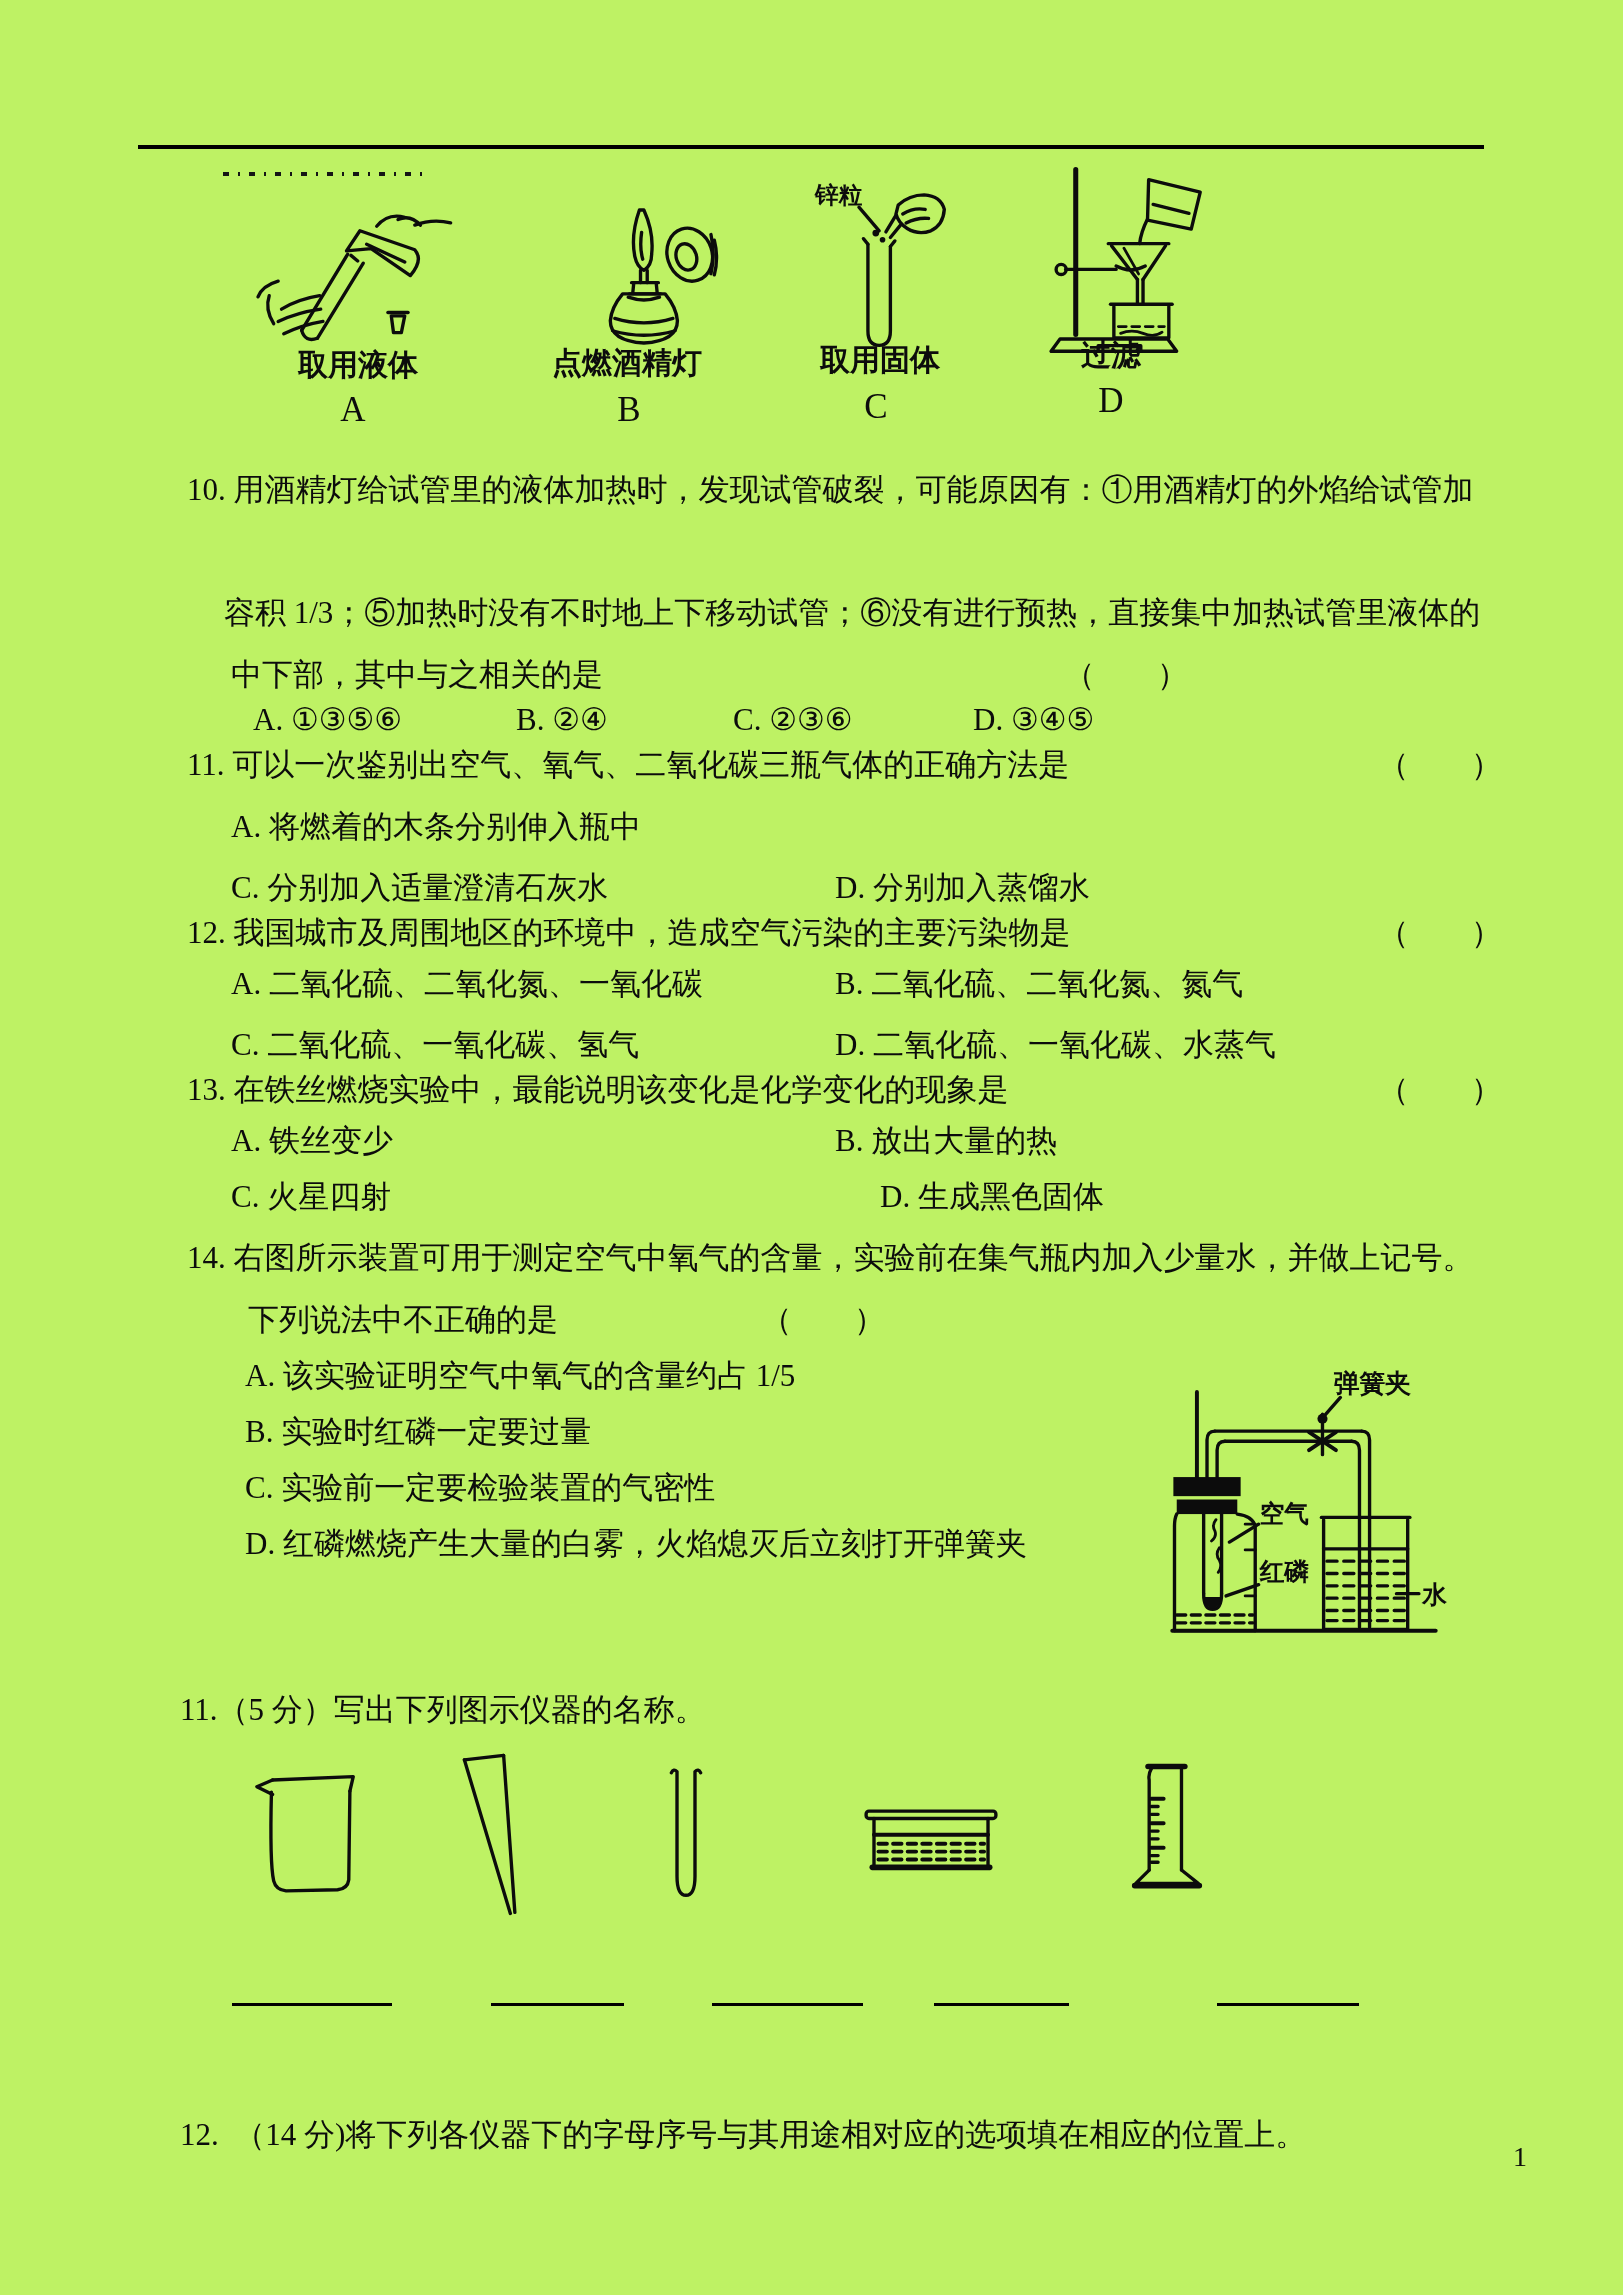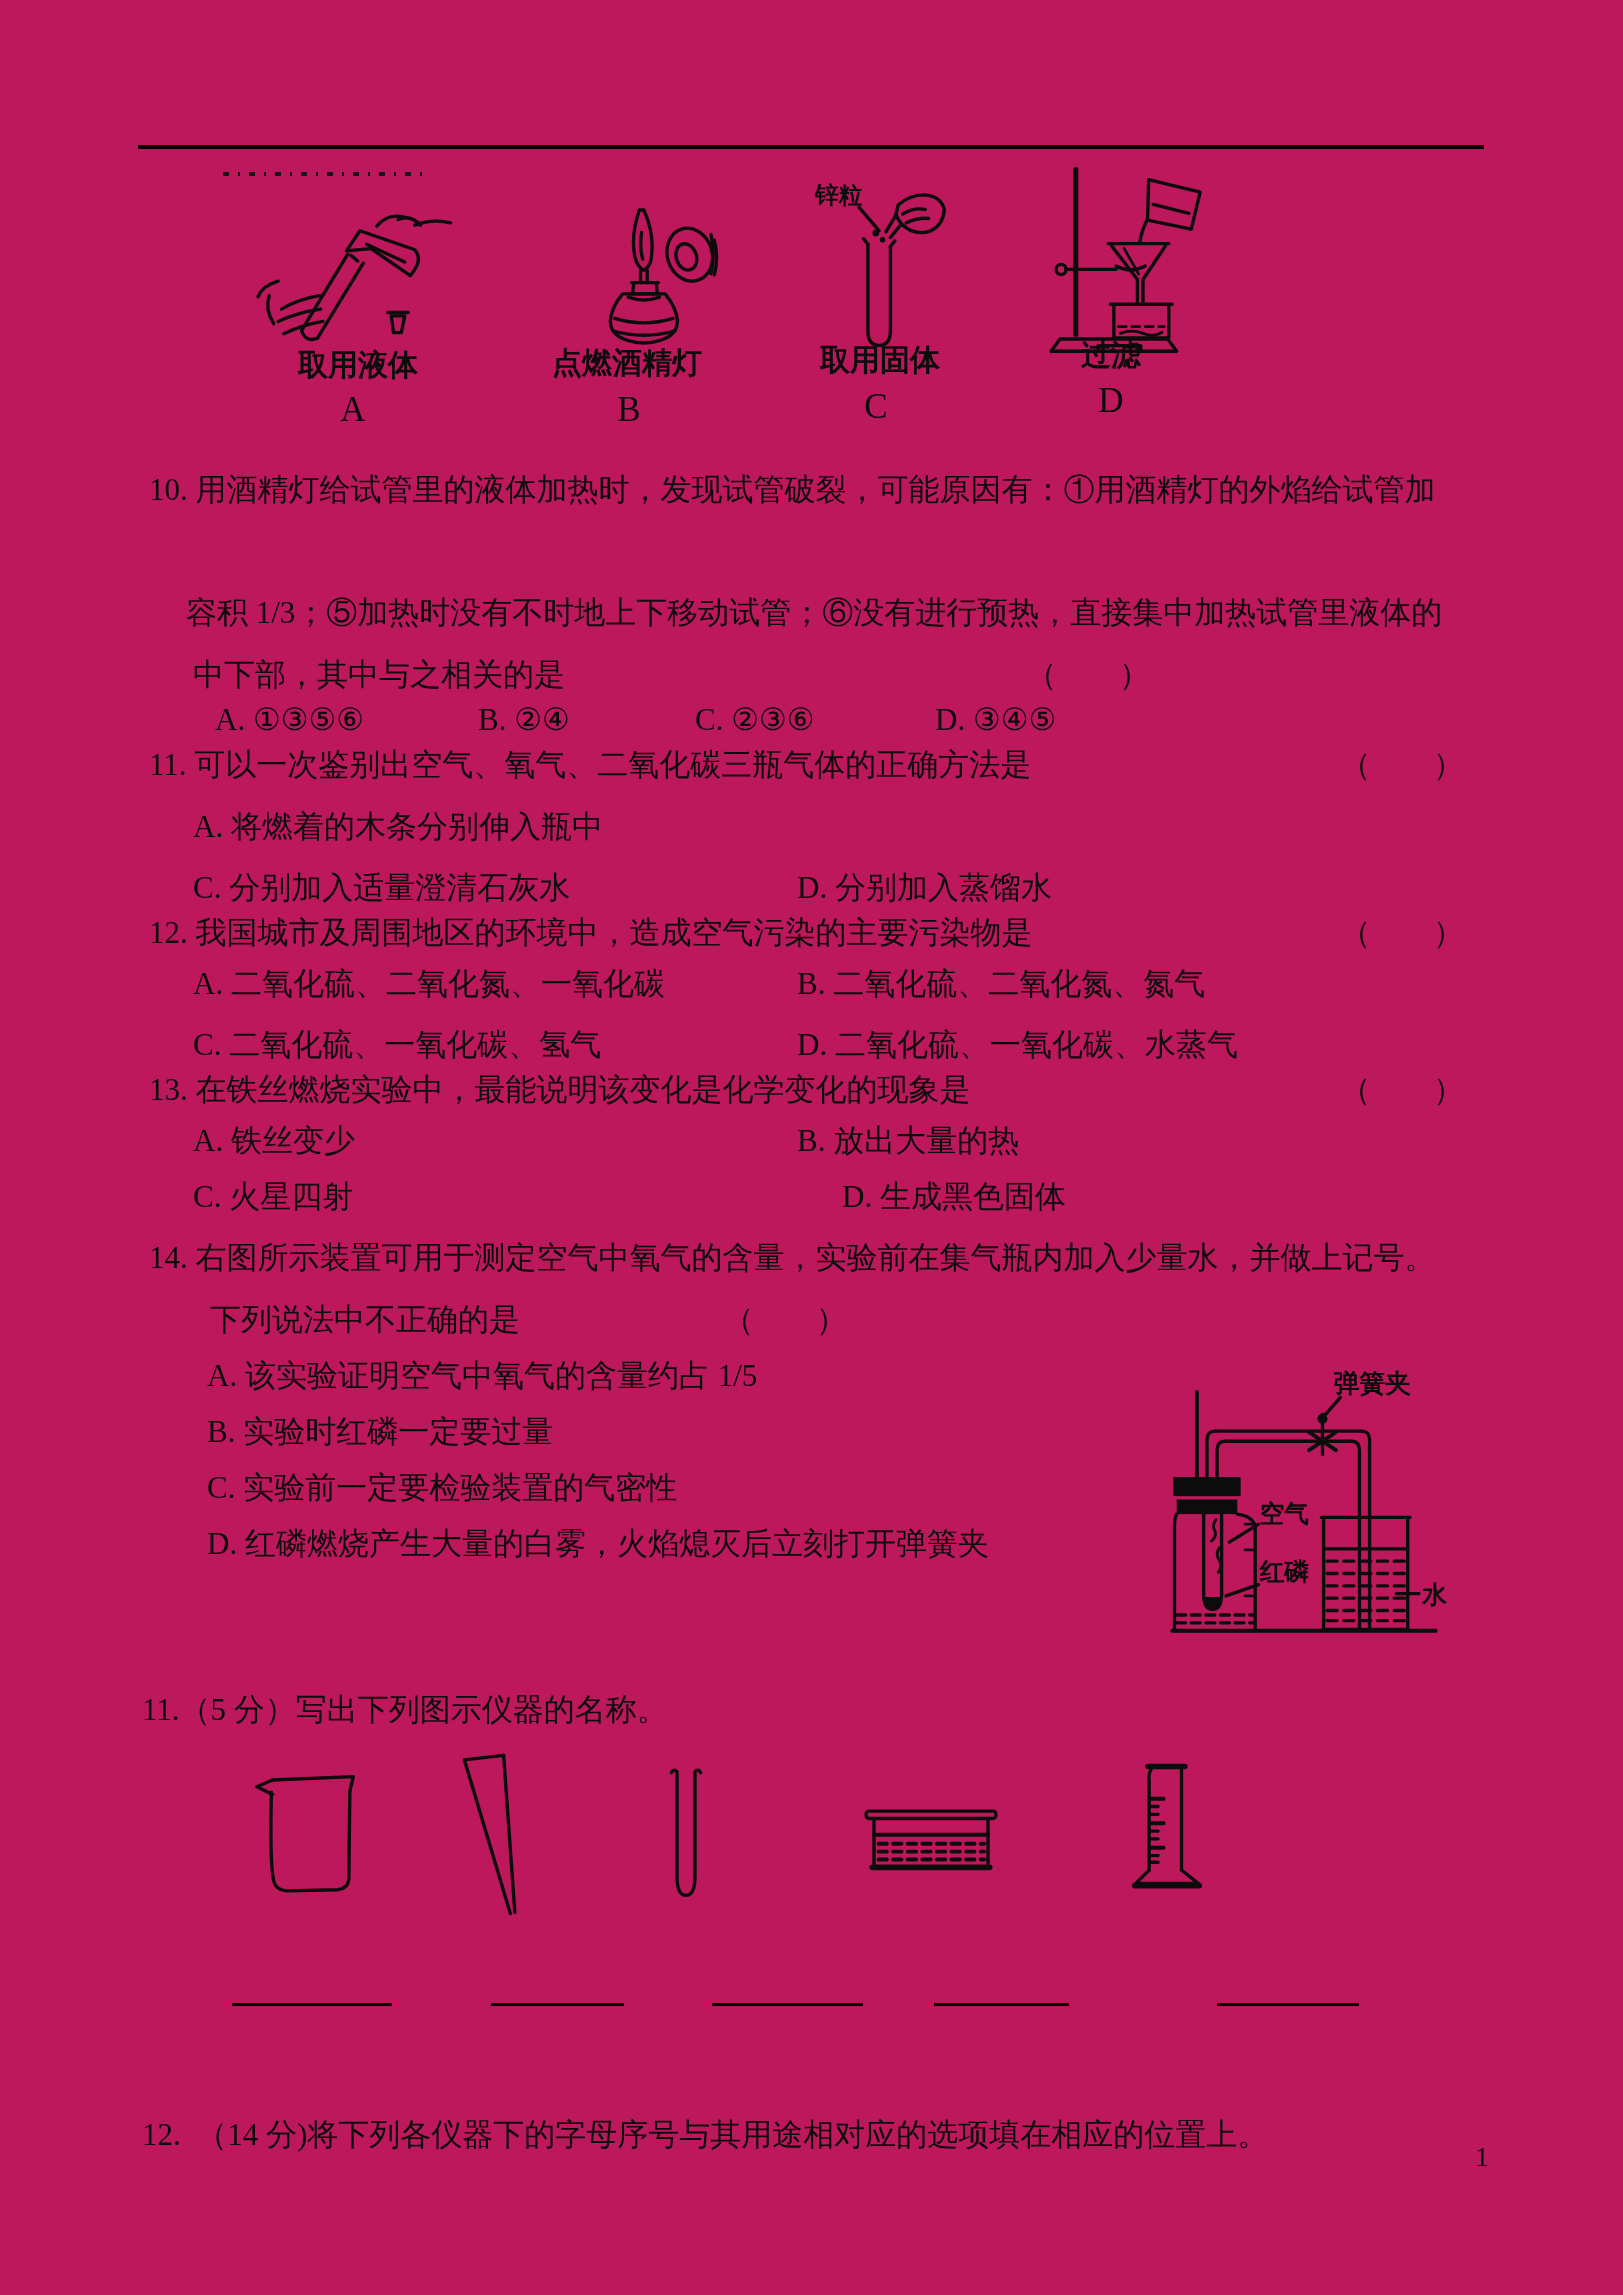--- a/index.html
+++ b/index.html
@@ -1,24 +1,24 @@
 <!DOCTYPE html>
 <html style="font-size:9px"><head>
 <meta charset="utf-8">
 <style>
   html,body{margin:0;padding:0;background:#e8e8e8;}
   .page{
     position:relative;
     width:1623px;height:2295px;
-    background:#be185d;
+    background:#bef264;
     font-family:"Liberation Serif","DejaVu Serif",serif;
     color:#0c0c0c;
     overflow:hidden;
   }
-  .t{position:absolute;font-size:31px;line-height:1.15;white-space:pre;}
+  .t{position:absolute;font-size:31px;line-height:1.15;white-space:pre;margin-left:38px;}
   .b{font-weight:bold;}
   .cap{position:absolute;font-size:30px;font-weight:bold;transform:translateX(-50%);white-space:pre;}
   .letter{position:absolute;font-size:35px;transform:translateX(-50%);}
   .topline{position:absolute;left:138px;top:145px;width:1346px;height:3.9px;background:#000;}
   .artifact{position:absolute;left:223px;top:172px;width:200px;height:3.9px;
     background:repeating-linear-gradient(90deg,#151515 0 5.6px,transparent 5.6px 15px,#151515 15px 17.4px,transparent 17.4px 26px);}
   .blank{position:absolute;top:2003px;height:0;border-top:3.4px solid #000;}
   svg{position:absolute;overflow:visible;}
   .ink{stroke:#0c0c0c;fill:none;stroke-width:6;stroke-linecap:round;stroke-linejoin:round;}
   .inkfill{fill:#0c0c0c;stroke:none;}

